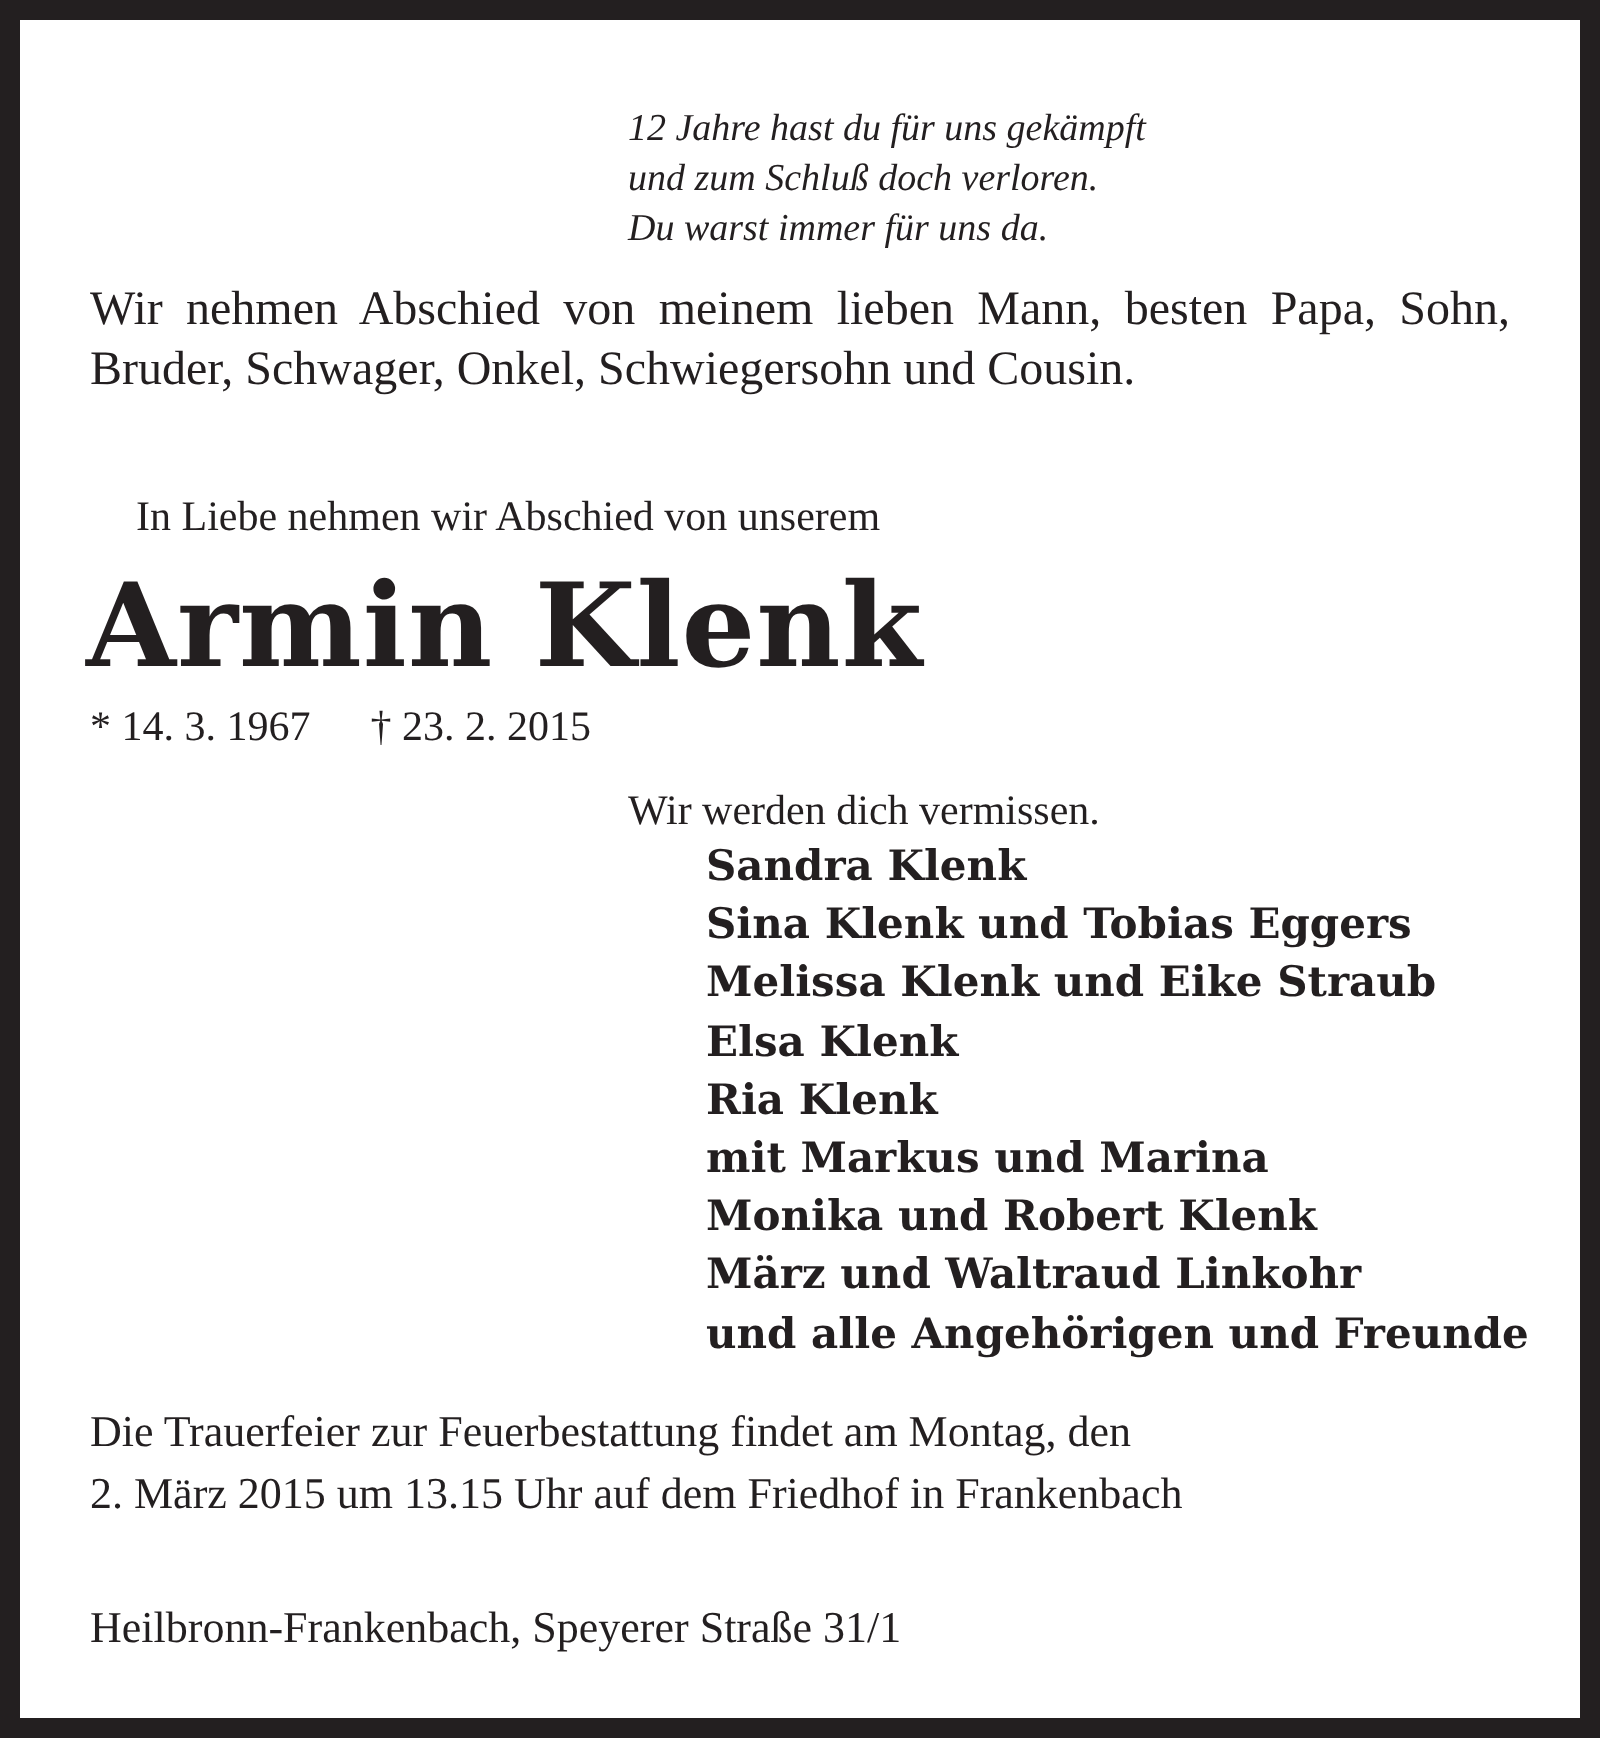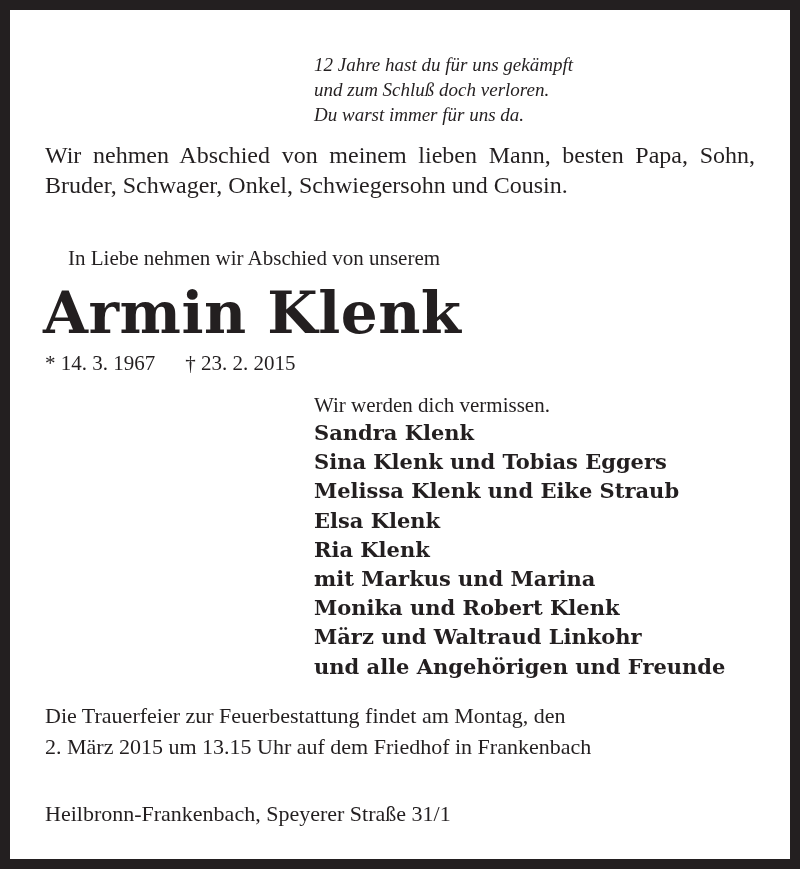--- a/index.html
+++ b/index.html
@@ -8,21 +8,21 @@
   .t { position:absolute; font-family:"DejaVu Serif","Liberation Serif",serif; color:#231f20; white-space:nowrap; }
   .poem { left:304px; top:42px; font-style:italic; font-size:19px; line-height:25px; font-family:"Liberation Serif",serif; }
   .p1 { left:35px; top:130px; width:710px; font-size:24px; line-height:30px; white-space:normal; text-align:justify; font-family:"Liberation Serif",serif; }
   .p2 { left:35px; top:233px; font-size:21px; line-height:30px; font-family:"Liberation Serif",serif;margin-left:23px; }
   .name { left:33px; top:268px; font-size:58px; font-weight:bold; line-height:70px; letter-spacing:0.5px; font-family:"DejaVu Serif",serif;text-align:right; }
   .dates { left:35px; top:338px; font-size:21px; line-height:30px; font-family:"Liberation Serif",serif; }
   .dates span { display:inline-block; }
   .dates .gap { width:30px; }
   .miss { left:304px; top:380px; font-size:21px; line-height:30px; font-family:"Liberation Serif",serif; }
   .fam { left:304px; top:408px; font-size:21px; line-height:29.2px; font-weight:bold; font-family:"DejaVu Serif",serif; }
-  .fam div { height:29.2px; }
+  .fam div { height:29.2px;margin-left:39px; }
   .p3 { left:35px; top:690px; font-size:22px; line-height:31px; font-family:"Liberation Serif",serif; }
   .p4 { left:35px; top:788px; font-size:22px; line-height:31px; font-family:"Liberation Serif",serif; }
 </style>
 </head>
 <body>
 
 <div class="card">
   <div class="t poem">
     <div>12 Jahre hast du für uns gekämpft</div>
     <div>und zum Schluß doch verloren.</div>

